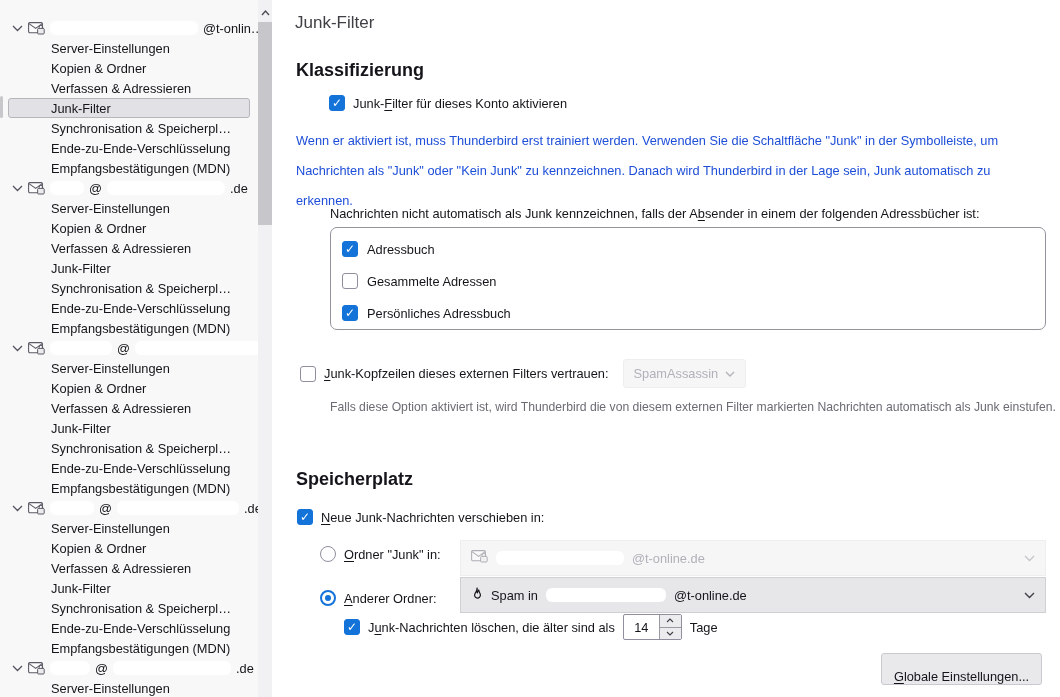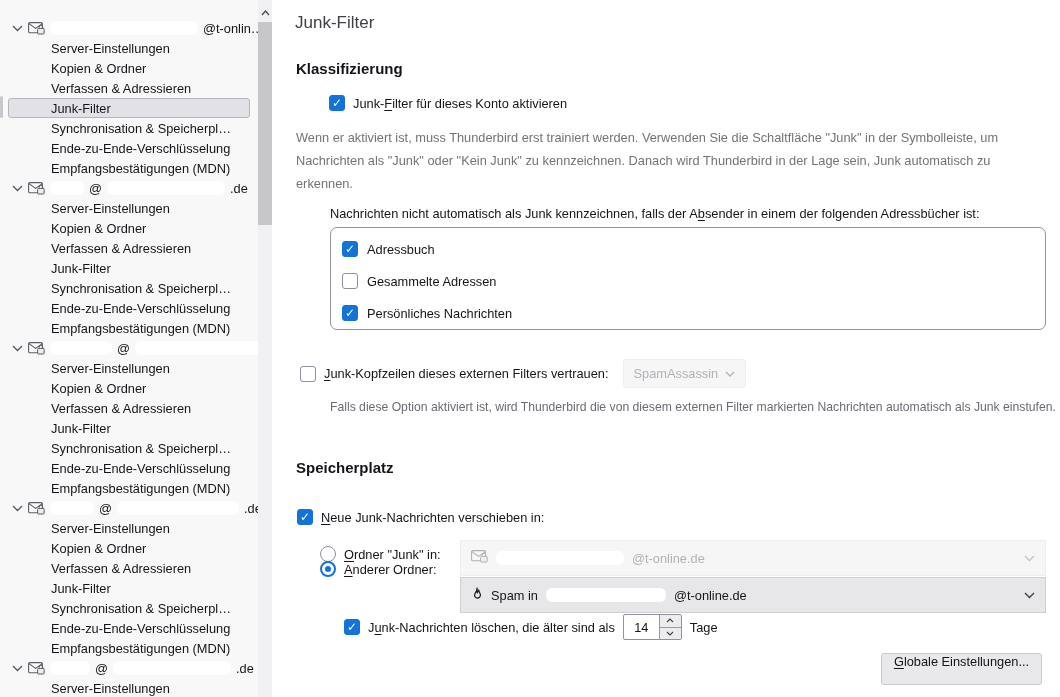--- a/index.html
+++ b/index.html
@@ -20,23 +20,23 @@
 
   
   .vscroll{position:absolute;left:258px;top:0;width:14px;height:697px;background:#f1f1f3;}
   .vscroll .arrow{position:absolute;left:0;top:6px;width:14px;height:14px;display:flex;align-items:center;justify-content:center;}
   .vscroll .thumb{position:absolute;left:0;top:22px;width:14px;height:203px;background:#c7c7cb;}
 
   
   .main{position:absolute;left:272px;top:0;width:788px;height:697px;background:#fff;}
   .abs{position:absolute;}
   .page-title{font-size:17px;color:#3f3f46;font-weight:400;}
-  .h2{font-size:15px;font-weight:700;color:#15141a;}
+  .h2{font-size:18px;font-weight:700;color:#15141a;}
   .row{position:absolute;display:flex;align-items:center;gap:8px;white-space:nowrap;}
-  .para{line-height:23px;width:750px;color:#737373;}
+  .para{line-height:30px;width:750px;color:#1d4ed8;}
   .note{font-size:12.2px;color:#6b6b74;white-space:nowrap;}
   .ak{text-decoration:underline;text-underline-offset:1.5px;}
 
   
   .cb{width:16px;height:16px;border-radius:3px;background:#fff;border:1px solid #8f8f9d;
       box-sizing:border-box;flex:none;position:relative;}
   .cb.on{background:#1373d9;border-color:#1373d9;}
   .cb.on::after{content:"✓";position:absolute;left:0;top:0;width:100%;height:100%;
       display:flex;align-items:center;justify-content:center;color:#fff;font-size:12px;font-weight:bold;}
   .rb{width:16px;height:16px;border-radius:50%;background:#fff;border:1px solid #8f8f9d;
@@ -62,21 +62,21 @@
 
   
   .numwrap{display:flex;height:26px;border:1px solid #8f8f9d;border-radius:2px;overflow:hidden;
            background:#fff;box-sizing:border-box;flex:none;}
   .num{width:35px;display:flex;align-items:center;justify-content:center;}
   .spin{width:21px;background:#ececee;border-left:1px solid #9a9aa3;display:flex;flex-direction:column;}
   .spin span{flex:1;display:flex;align-items:center;justify-content:center;}
   .spin .up{border-bottom:1px solid #9a9aa3;}
 
   .btn{position:absolute;left:609px;top:653px;width:159px;height:30px;background:#e9e9ec;
-       border:1px solid #c9c9cf;border-radius:3px;display:flex;align-items:flex-start;justify-content:center;
+       border:1px solid #c9c9cf;border-radius:3px;display:flex;align-items:flex-end;justify-content:center;
        color:#15141a;cursor:default;}
 </style>
 </head>
 <body>
 
 <div class="screen">
 
   <div class="sidebar">
     <div>
         <div class="acct">
@@ -232,38 +232,38 @@
       <div class="lb-row">
         <span class="cb on"></span>
         <span>Adressbuch</span>
       </div>
       <div class="lb-row">
         <span class="cb"></span>
         <span>Gesammelte Adressen</span>
       </div>
       <div class="lb-row">
         <span class="cb on"></span>
-        <span>Persönliches Nachrichten</span>
+        <span>Persönliches Adressbuch</span>
       </div>
     </div>
 
     <div class="row" style="left:28px;top:359px;">
       <span class="cb"></span>
       <span><span></span><span class="ak">J</span><span>unk-Kopfzeilen dieses externen Filters vertrauen:</span></span>
       <span class="select-inline">
         <span>SpamAssassin</span>
         <svg width="10" height="6" viewBox="0 0 10 6">
             <path d="M1 1l4 4 4-4" fill="none" stroke="#b1b1b9" stroke-width="1.3"></path>
           </svg>
       </span>
     </div>
 
     <div class="abs note" style="left:58px;top:400px;">Falls diese Option aktiviert ist, wird Thunderbird die von diesem externen Filter markierten Nachrichten automatisch als Junk einstufen.</div>
 
-    <div class="abs h2" style="left:24px;top:459px;">Speicherplatz</div>
+    <div class="abs h2" style="left:24px;top:469px;">Speicherplatz</div>
 
     <div class="row" style="left:25px;top:509px;">
       <span class="cb on"></span>
       <span><span></span><span class="ak">N</span><span>eue Junk-Nachrichten verschieben in:</span></span>
     </div>
 
     <div class="row" style="left:48px;top:546px;">
       <span class="rb"></span>
       <span><span></span><span class="ak">O</span><span>rdner "Junk" in:</span></span>
     </div>
@@ -279,21 +279,21 @@
       </span>
       <span class="patch" style="width:128px;"></span>
       <span>@t-online.de</span>
       <span class="chevr">
         <svg width="11" height="7" viewBox="0 0 11 7">
             <path d="M1 1l4.5 4.5L10 1" fill="none" stroke="#c4c4ca" stroke-width="1.3"></path>
           </svg>
       </span>
     </div>
 
-    <div class="row" style="left:48px;top:561px;text-align:right;">
+    <div class="row" style="left:48px;top:590px;text-align:right;">
       <span class="rb on"></span>
       <span><span></span><span class="ak">A</span><span>nderer Ordner:</span></span>
     </div>
 
     <div class="select enabled" style="left:188px;top:577px;width:586px;">
       <span>
         <svg width="12" height="14" viewBox="0 0 12 14">
             <path d="M6.1 1C7.4 3.4 3.7 5.1 3.6 8a2.9 2.9 0 0 0 5.8.3C9.7 6 7.4 4.9 7.8 3 6.9 3.7 6.4 4.7 6.4 5.8 5.4 4.4 5.5 2.7 6.1 1z" fill="none" stroke="#15141a" stroke-width="1.2" stroke-linejoin="round"></path>
           </svg>
       </span>

